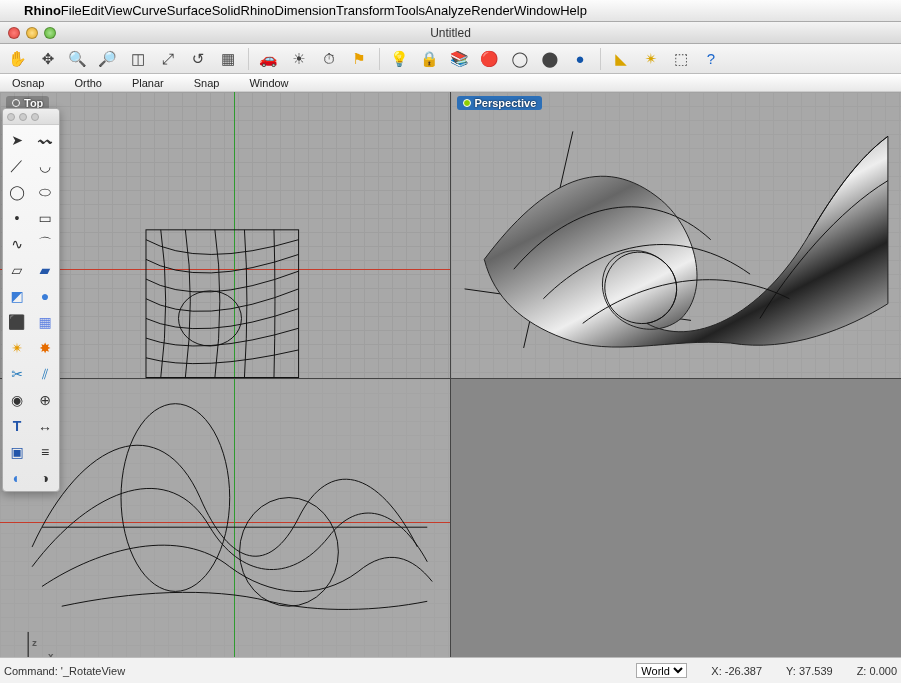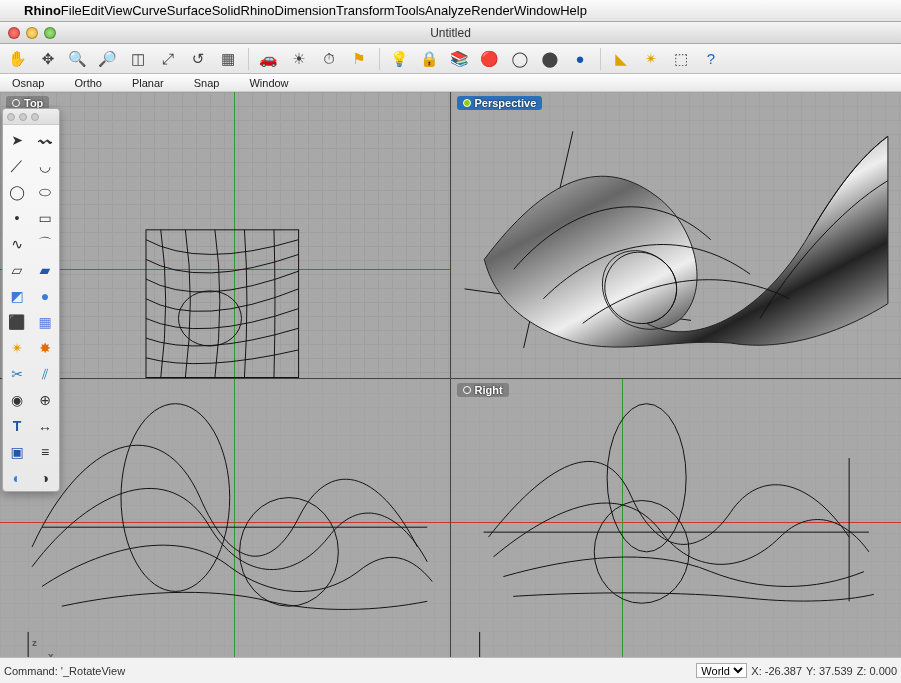--- a/index.html
+++ b/index.html
@@ -49,21 +49,21 @@
 
 
 .palette { position:absolute; left:2px; top:108px; width:58px; background:linear-gradient(#fafafa,#e8e8e8); border:1px solid #aaa; border-radius:4px; box-shadow:0 3px 10px rgba(0,0,0,.3); z-index:20; padding-top:18px; }
 .palette .phead { position:absolute; top:0; left:0; right:0; height:16px; background:linear-gradient(#eee,#ddd); border-bottom:1px solid #ccc; border-radius:4px 4px 0 0; display:flex; gap:4px; align-items:center; padding-left:4px; }
 .palette .phead span { width:8px; height:8px; border-radius:50%; background:#ccc; border:1px solid #aaa; }
 .palette .pgrid { display:grid; grid-template-columns:1fr 1fr; }
 .palette .pbtn { height:26px; display:flex; align-items:center; justify-content:center; font-size:14px; color:#333; border:1px solid transparent; }
 
 
 .cmdbar { position:absolute; bottom:0; left:0; right:0; height:26px; background:#f2f2f2; border-top:1px solid #bbb; font-size:11px; color:#333; display:flex; align-items:center; padding:0 4px; justify-content:space-between; }
-.cmdbar .coords { display:flex; gap:4px; align-items:center; }
+.cmdbar .coords { display:flex; gap:24px; align-items:center; }
 .cmdbar select { font-size:11px; height:15px; background:#fff; border:1px solid #aaa; }
 
 
 svg.model { position:absolute; inset:0; width:100%; height:100%; }
 svg.model path, svg.model ellipse, svg.model line, svg.model rect { fill:none; stroke:#111; stroke-width:1; }
 .vp-persp .shaded { fill:url(#shade); stroke:#222; }
 </style>
 </head>
 <body>
 
@@ -199,40 +199,20 @@
       <path d="M60 230 C130 215,210 210,270 225 C320 237,380 235,430 225"></path>
       <ellipse cx="175" cy="120" rx="55" ry="95"></ellipse>
       <ellipse cx="290" cy="175" rx="50" ry="55"></ellipse>
       <path d="M40 150 L430 150"></path>
       <text x="30" y="270" font-size="10" fill="#555">z</text>
       <text x="46" y="283" font-size="10" fill="#555">x</text>
       <path d="M26 282 L26 256 M26 282 L52 282" stroke="#555"></path>
     </svg>
   </div>
 
-  <div class="viewport vp-right">
-    <div class="grid" style="opacity:.25"></div>
-    <div class="axis-x" style="top:50%"></div>
-    <div class="axis-y" style="left:38%"></div>
-    <div class="vplabel">
-        <span class="dot"></span>
-        <span>Right</span>
-      </div>
-    <svg class="model" viewBox="0 0 450 290">
-      <path d="M30 155 L420 155"></path>
-      <path d="M35 160 C90 90,150 50,180 120 C205 175,245 185,280 135 C310 90,360 100,400 160"></path>
-      <path d="M40 180 C100 130,170 100,210 155 C240 195,290 200,330 160 C360 130,395 140,420 175"></path>
-      <path d="M50 200 C120 180,200 170,260 195 C310 215,365 215,415 195"></path>
-      <path d="M60 220 C140 215,230 215,300 222 C350 227,395 225,425 218"></path>
-      <ellipse cx="195" cy="100" rx="40" ry="75"></ellipse>
-      <ellipse cx="190" cy="175" rx="48" ry="52"></ellipse>
-      <line x1="400" y1="80" x2="400" y2="225"></line>
-      <path d="M26 282 L26 256 M26 282 L52 282" stroke="#555"></path>
-    </svg>
-  </div>
 </div>
 
 <div class="palette">
   <div class="phead">
       <span></span>
       <span></span>
       <span></span>
     </div>
   <div class="pgrid">
     <div class="pbtn">➤</div>

